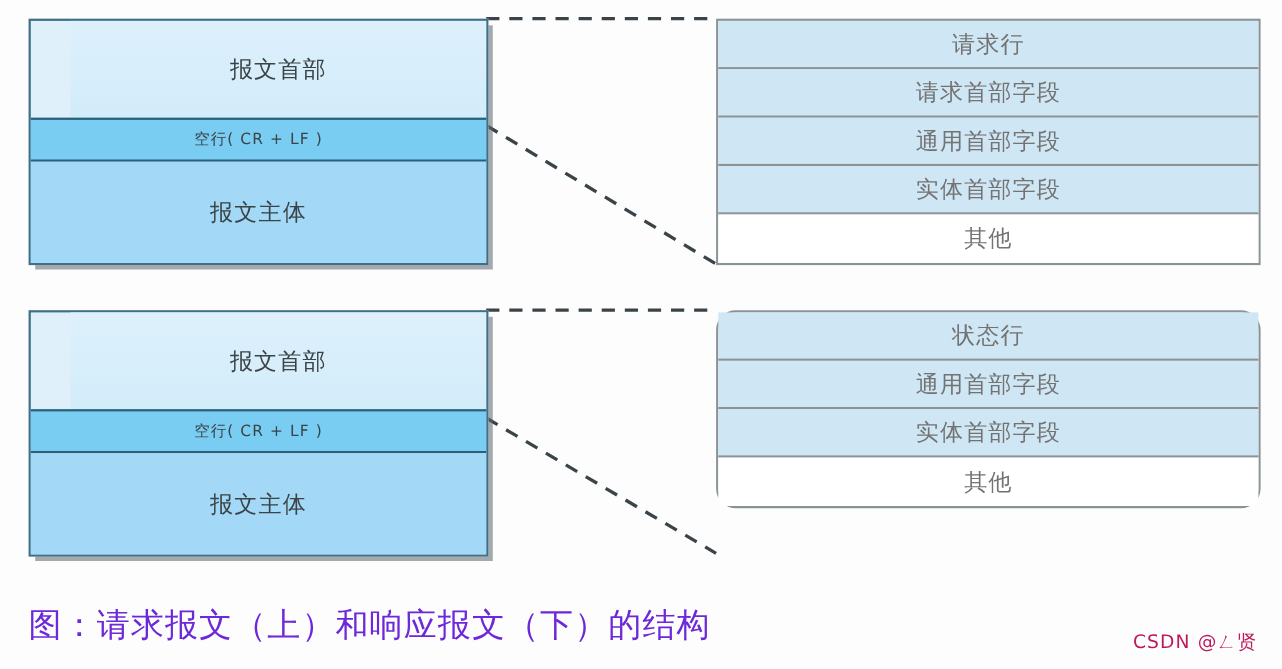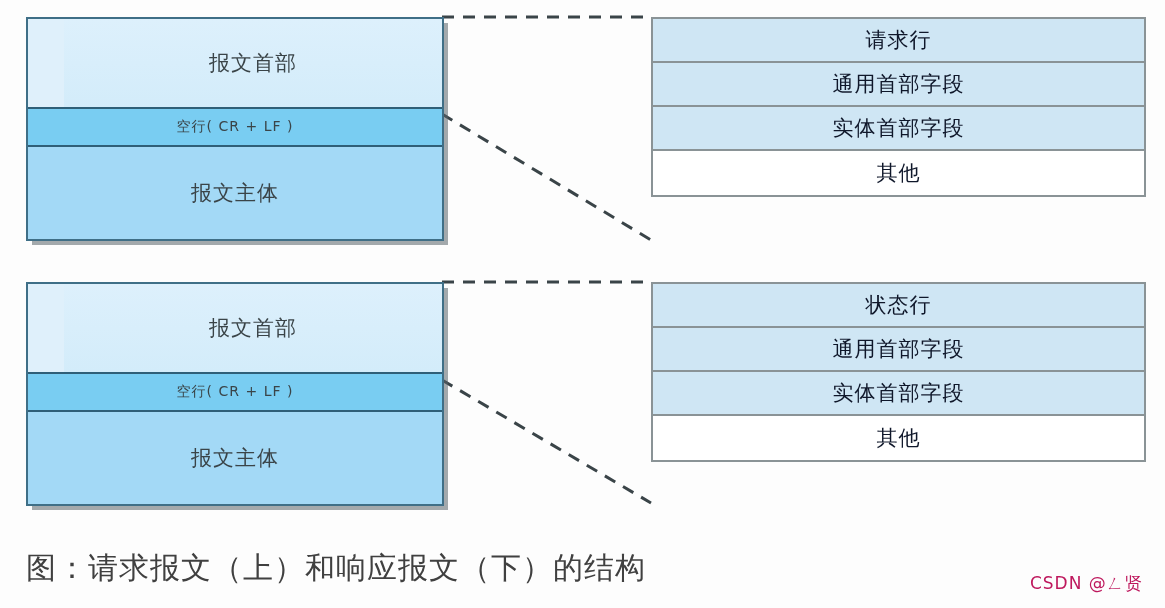--- a/index.html
+++ b/index.html
@@ -66,21 +66,21 @@
     background: #ffffff;
   }
   .detail-row {
     box-sizing: border-box;
     height: 44px;
     display: flex;
     align-items: center;
     justify-content: center;
     background: #cfe6f4;
     border-bottom: 2px solid #8a9396;
-    color: #0f172a;
+    color: #737373;
     font-size: 21px;
     letter-spacing: 1px;
     white-space: nowrap;
   }
   .detail-row:last-child {
     border-bottom: none;
   }
   .detail-row.plain {
     background: #ffffff;
   }
@@ -94,21 +94,21 @@
     height: 608px;
     pointer-events: none;
   }
 
   
   .caption {
     position: absolute;
     left: 26px;
     top: 548px;
     font-size: 30px;
-    color: #404040;
+    color: #6d28d9;
     letter-spacing: 1px;
     white-space: nowrap;
     font-family: Liberation Sans, sans-serif;
   }
 
   .watermark {
     position: absolute;
     right: 22px;
     top: 572px;
     font-size: 17px;
@@ -134,32 +134,33 @@
   </svg>
 
   <div class="msg-box" style="left:26px; top:17px;">
     <div class="msg-row row-header">报文首部</div>
     <div class="msg-row row-blank">空行( CR + LF )</div>
     <div class="msg-row row-body">报文主体</div>
   </div>
 
   <div class="detail-panel" style="left:651px; top:17px;">
     <div class="detail-row">请求行</div>
+    <div class="detail-row">请求首部字段</div>
     <div class="detail-row">通用首部字段</div>
     <div class="detail-row">实体首部字段</div>
     <div class="detail-row plain">其他</div>
   </div>
 
   <div class="msg-box" style="left:26px; top:282px;">
     <div class="msg-row row-header">报文首部</div>
     <div class="msg-row row-blank">空行( CR + LF )</div>
     <div class="msg-row row-body">报文主体</div>
   </div>
 
-  <div class="detail-panel" style="left:651px; top:282px;">
+  <div class="detail-panel" style="left:651px; top:282px;border-radius:18px;">
     <div class="detail-row">状态行</div>
     <div class="detail-row">通用首部字段</div>
     <div class="detail-row">实体首部字段</div>
     <div class="detail-row plain">其他</div>
   </div>
 
   <div class="caption">图：请求报文（上）和响应报文（下）的结构</div>
 
   <div class="watermark">CSDN @ㄥ贤</div>
 

